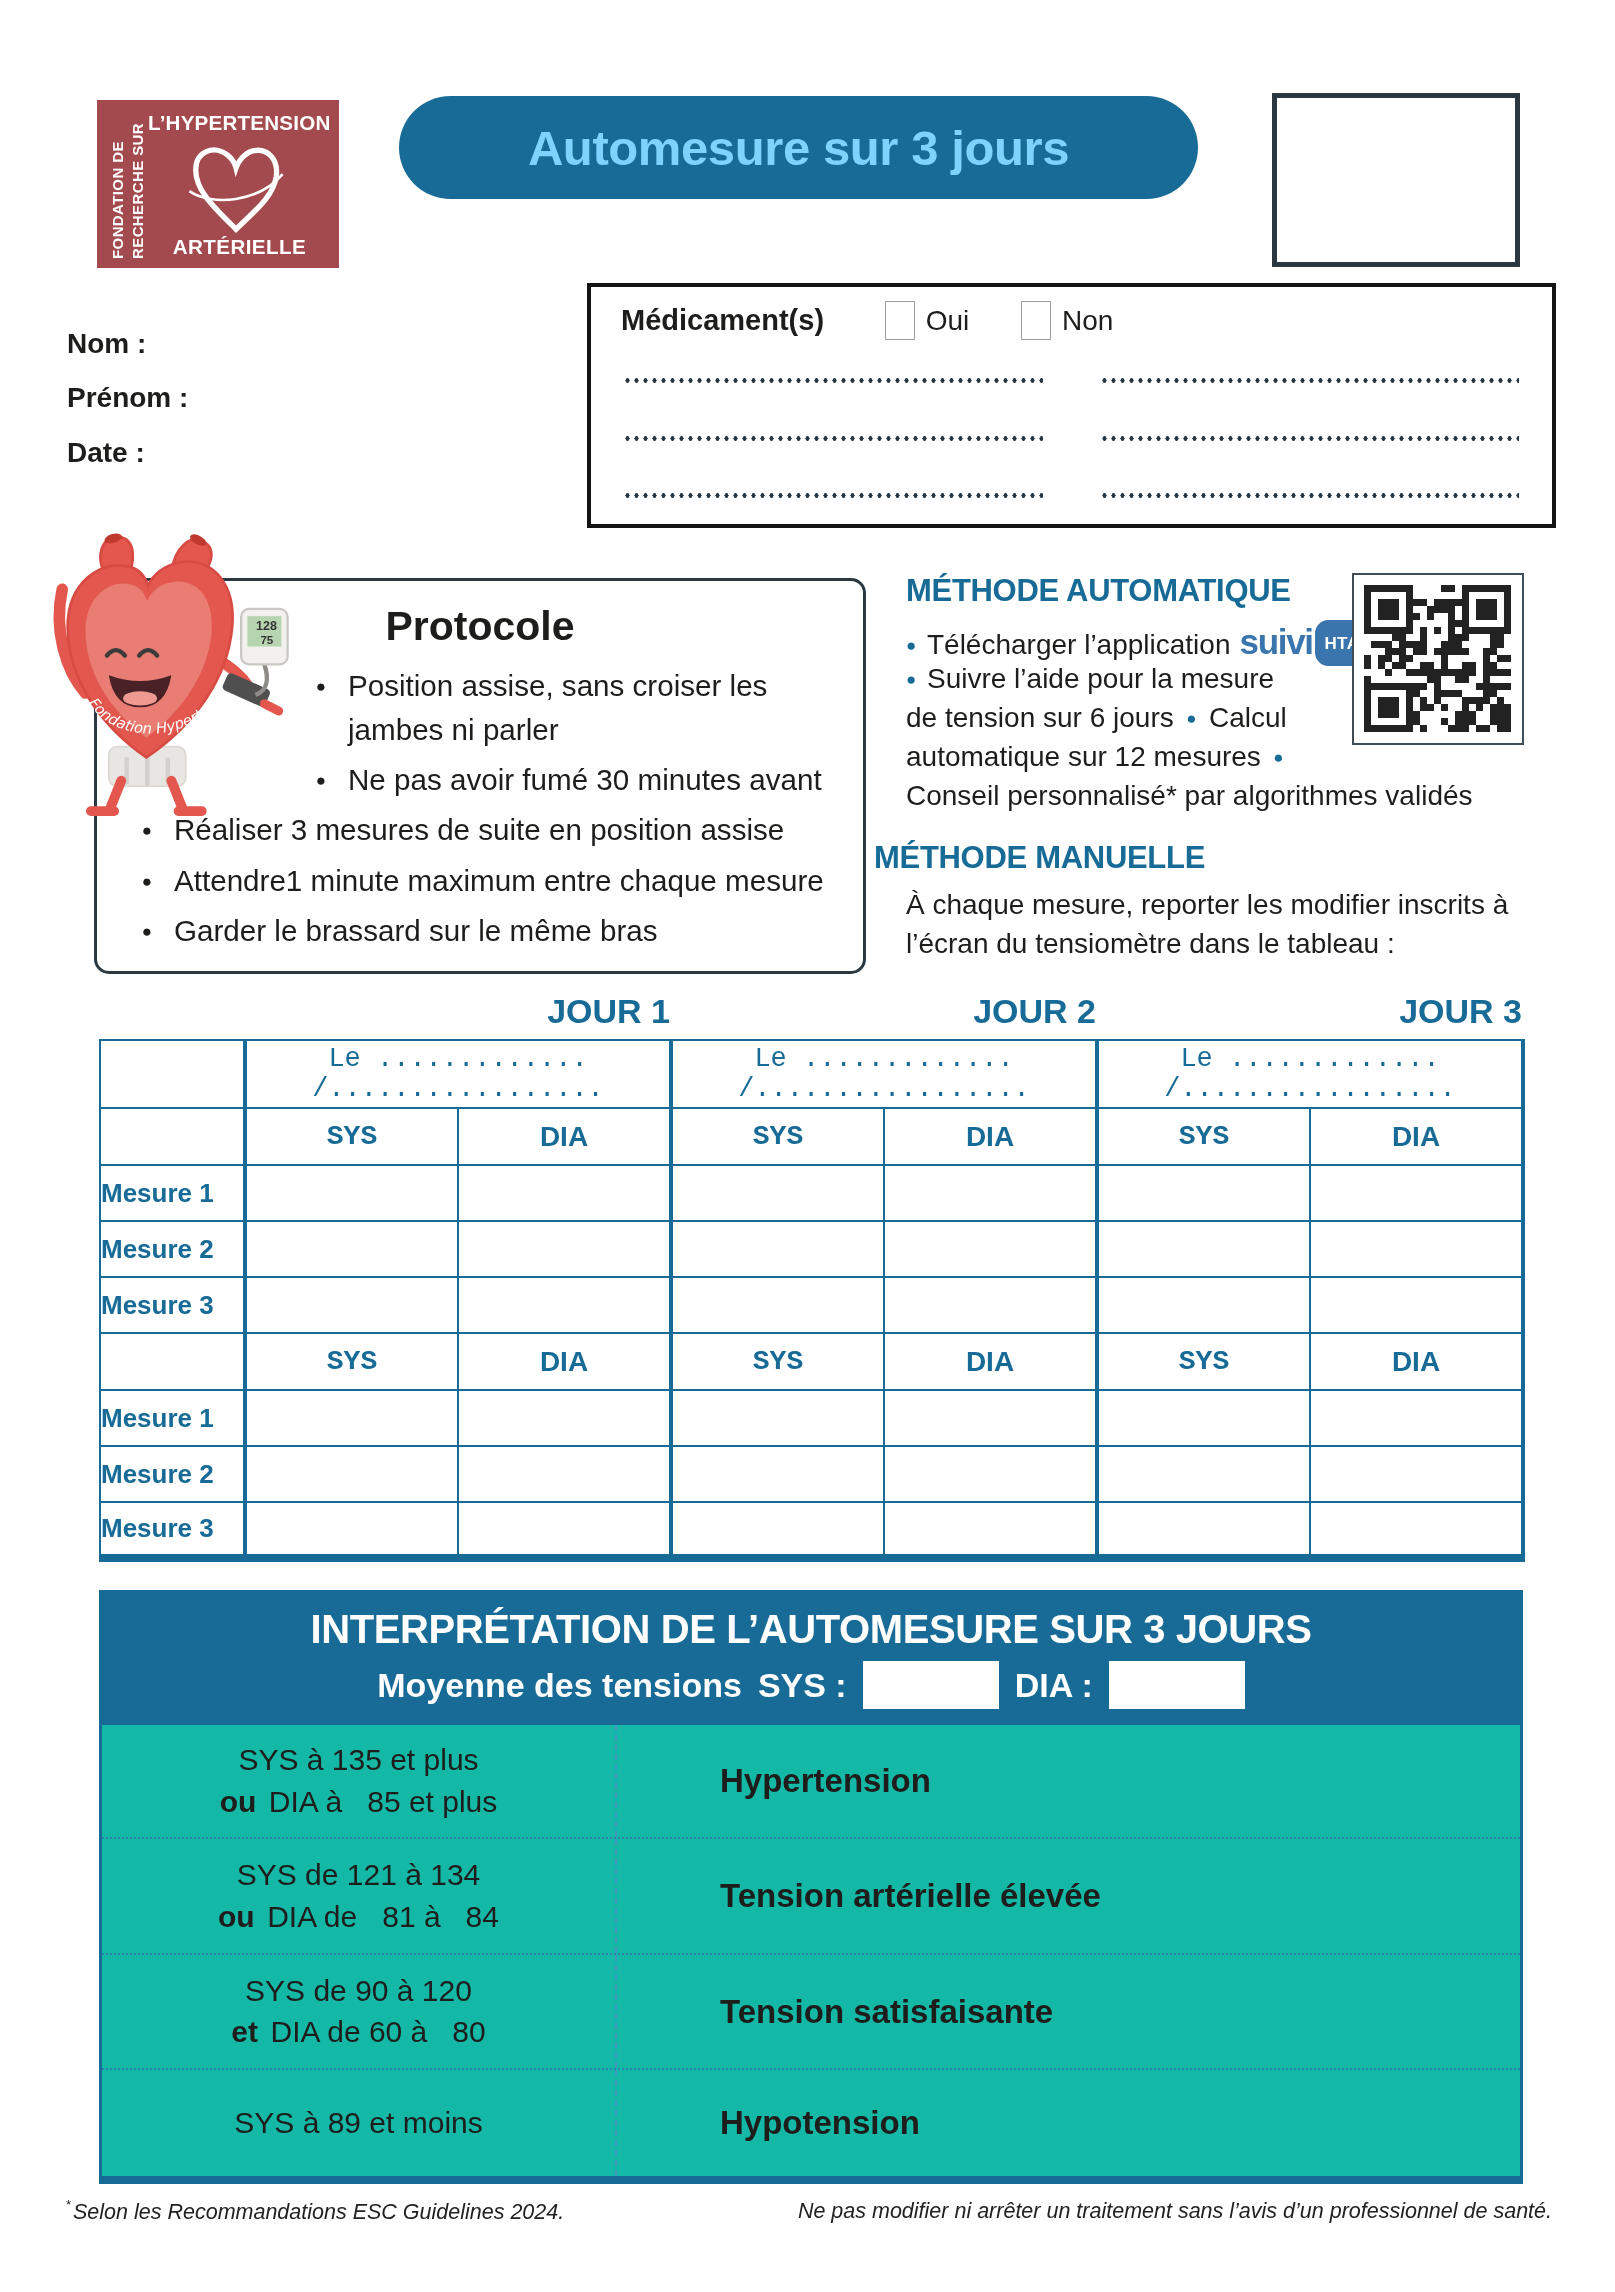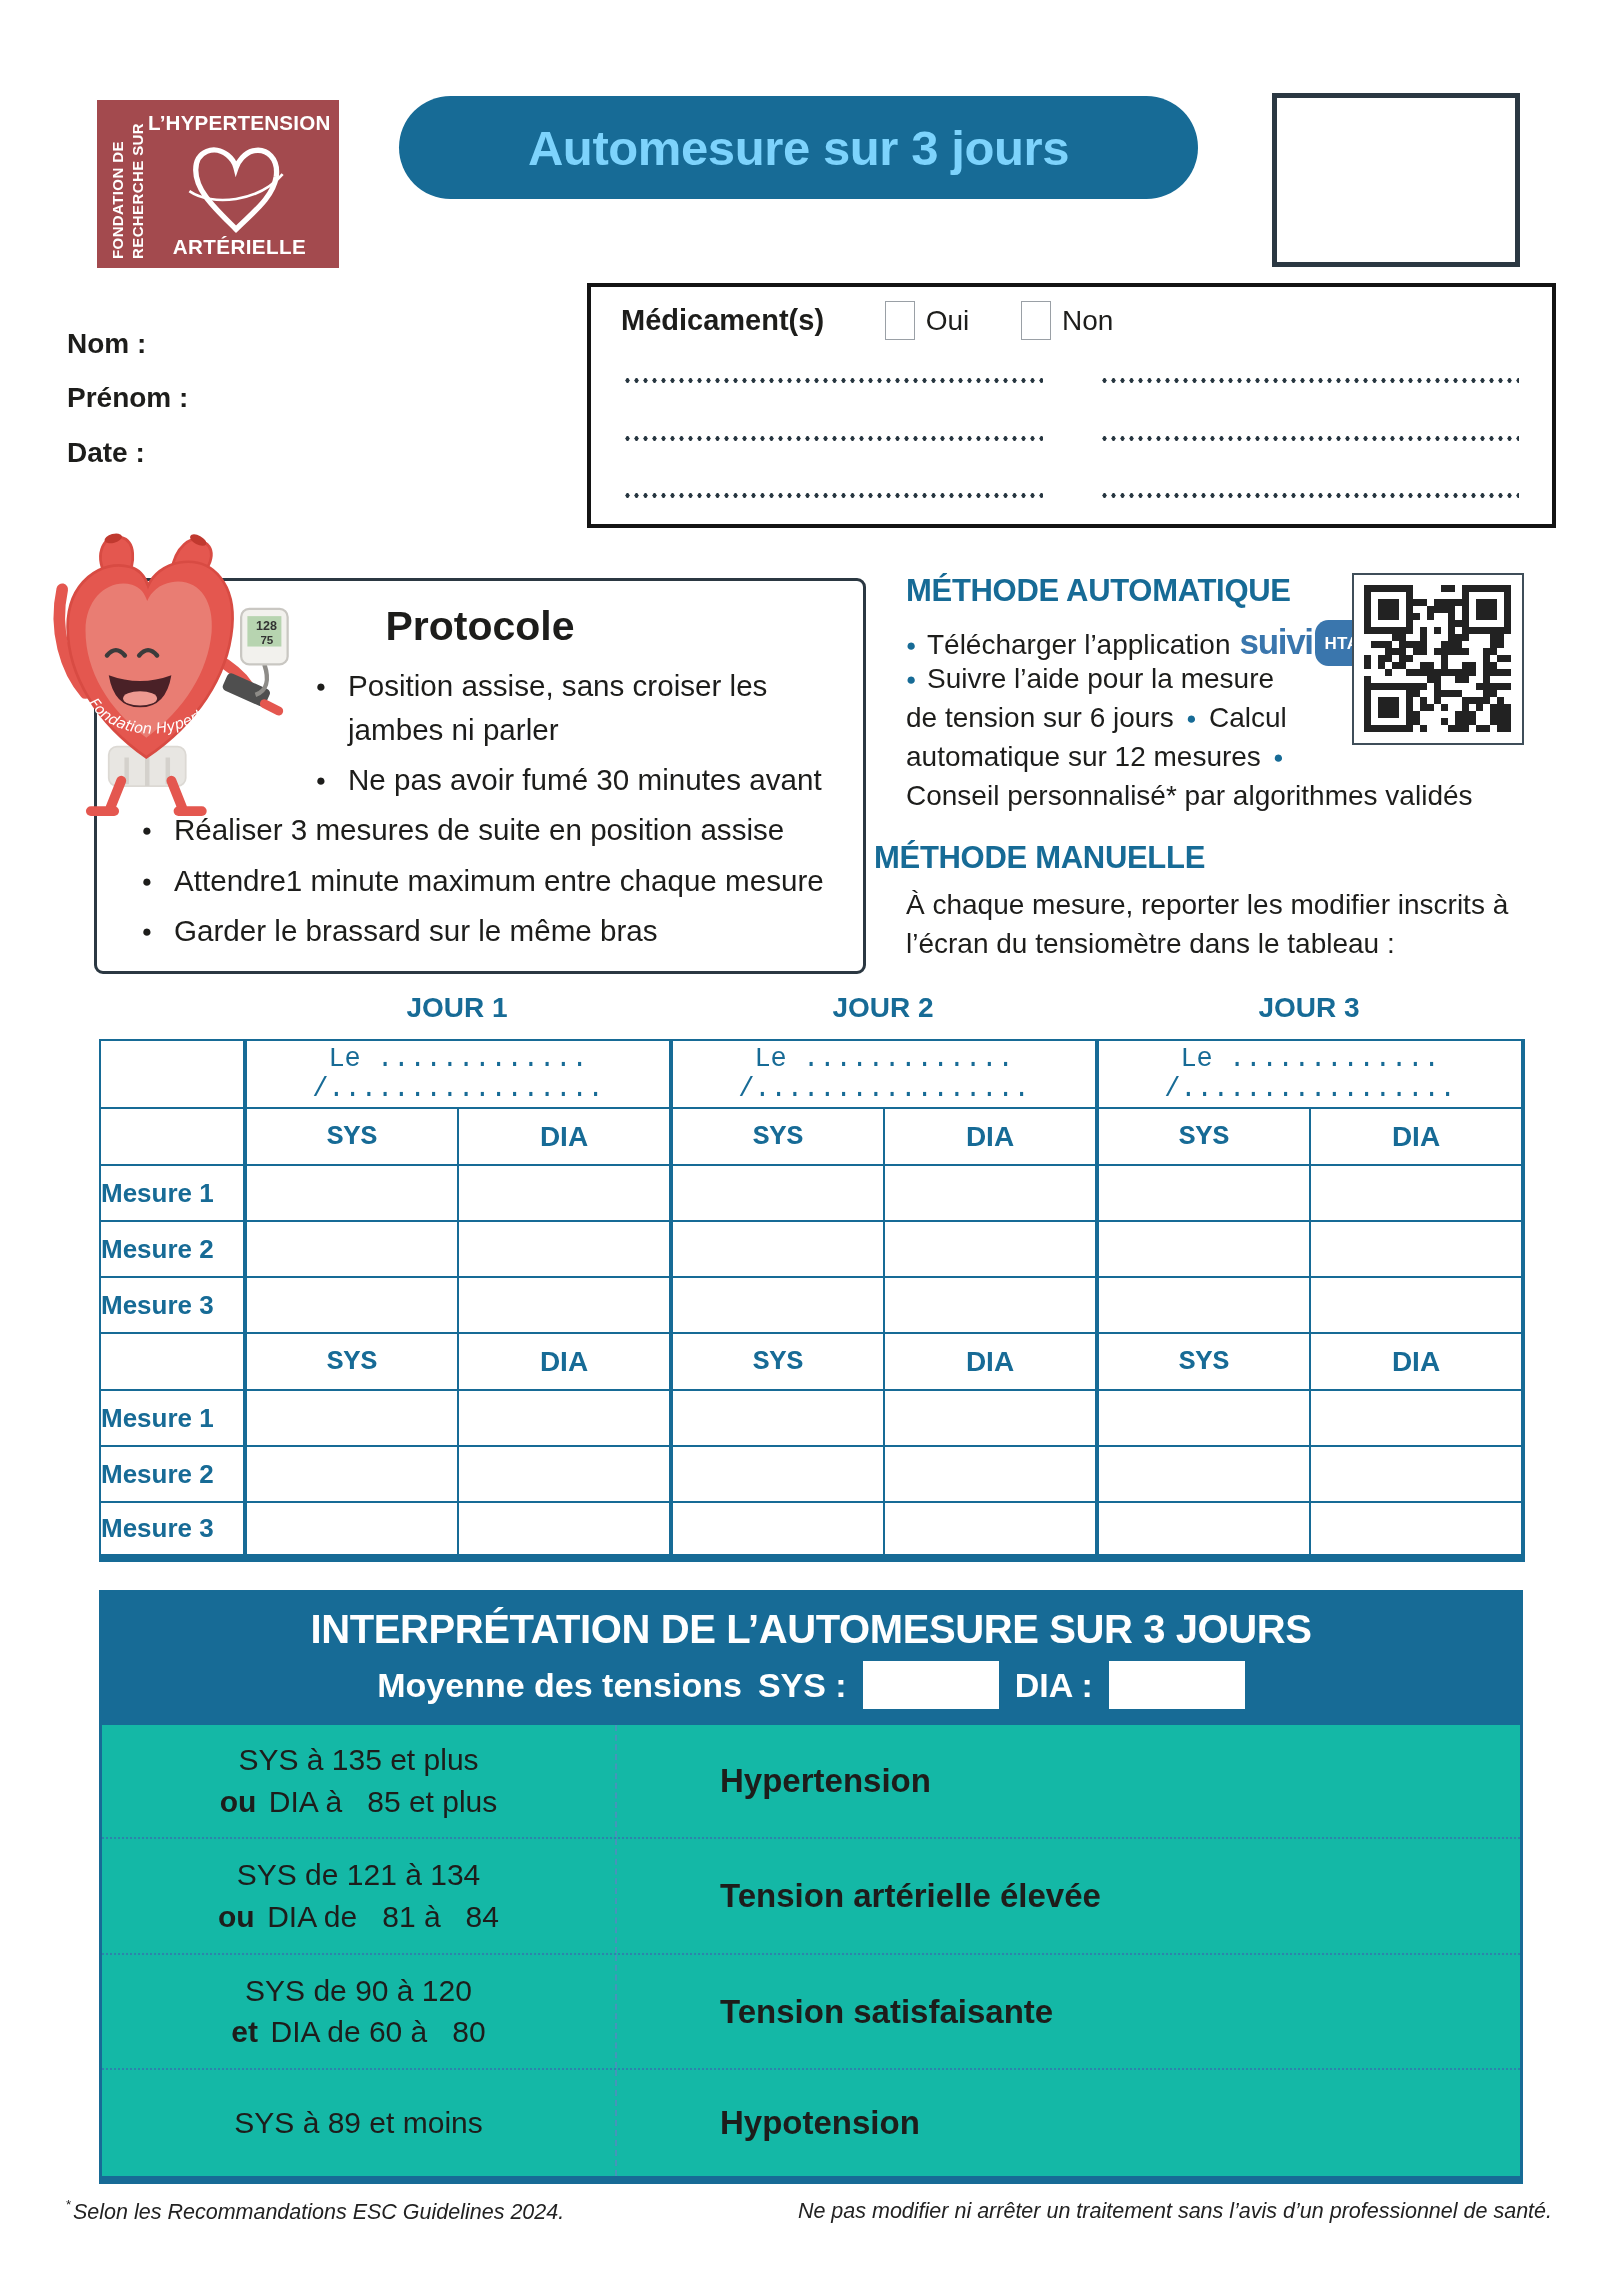--- a/index.html
+++ b/index.html
@@ -38,21 +38,21 @@
   .cbx-lab{font-size:28px;margin:0 52px 0 10.7px;}
   .cbx-lab:last-child{margin-right:0;}
   .dr{position:absolute;left:32px;width:896px;display:flex;gap:57px;}
   .dr span{height:4.5px;flex:1;align-self:center;
     background-image:radial-gradient(circle closest-side,#273640 85%,transparent);
     background-size:9px 4.5px;background-repeat:repeat-x;}
   .dr1{top:91px}.dr2{top:149px}.dr3{top:206px}
 
   
   .protobox{left:94px;top:578px;width:772px;height:396px;border:3.6px solid #2b3842;
-    border-radius:9px;z-index:1;background:#fff;}
+    border-radius:15px;z-index:1;background:#fff;}
   .prototitle{text-align:center;margin-top:21.5px;font-size:41px;font-weight:bold;}
   .protolist{list-style:none;margin-top:14.3px;font-size:29.6px;}
   .protolist li{position:relative;padding-left:34px;margin-left:43px;margin-bottom:6.3px;
     line-height:44px;}
   .protolist li.indent{margin-left:217px;width:548px;}
   .protolist li::before{content:"●";position:absolute;left:1.8px;top:0.9px;font-size:17px;}
   .mascot{left:39px;top:523px;width:288px;height:324px;z-index:3;}
 
   
   .m-head{font-weight:bold;font-size:31px;color:var(--accent);letter-spacing:-0.3px;}
@@ -63,22 +63,22 @@
   .bdot-mid{margin:0 12.5px;}
   .suivi{font-weight:bold;color:var(--suivi);font-size:35px;letter-spacing:-1.3px;margin-left:9px;}
   .hta{display:inline-block;background:var(--suivi);color:#fff;border-radius:13.4px;
     font-size:17px;font-weight:bold;padding:3.6px 9.9px;margin-left:1.8px;vertical-align:5.4px;letter-spacing:0.4px;}
   .qr{left:1352px;top:573px;width:172px;height:172px;border:2.7px solid #3f4e59;background:#fff;padding:7.2px;}
   .qr svg{width:100%;height:100%;display:block;}
   .mman-h{left:874px;top:840px;}
   .mman-t{left:906px;top:885px;width:648px;font-size:28px;line-height:39px;}
 
   
-  .jour{position:absolute;top:992px;width:426px;text-align:center;font-weight:bold;
-    font-size:28px;color:var(--accent);}
+  .jour{position:absolute;top:992px;width:426px;text-align:right;font-weight:bold;
+    font-size:34px;color:var(--accent);}
   .j1{left:244px}.j2{left:670px}.j3{left:1096px}
   table.bp{position:absolute;left:99px;top:1039px;width:1424px;border-collapse:collapse;table-layout:fixed;}
   table.bp td{border:2.7px solid var(--accent);padding:0;vertical-align:middle;background:#fff;}
   td.corner{border:none;background:transparent;}
   td.date-cell{border-top-width:5.4px;text-align:center;color:var(--accent);font-size:27px;}
   .day-first{border-left-width:4.5px !important;font-family:Liberation Mono, monospace;}
   .last-col{border-right-width:4.5px !important;}
   tr.bottom td{border-bottom-width:8px;}
   td.sess{background:var(--accent);color:#fff;font-weight:bold;font-size:31px;text-align:center;}
   td.hdr{background:var(--lightcell);color:var(--accent);font-weight:bold;font-size:28px;text-align:center;}

